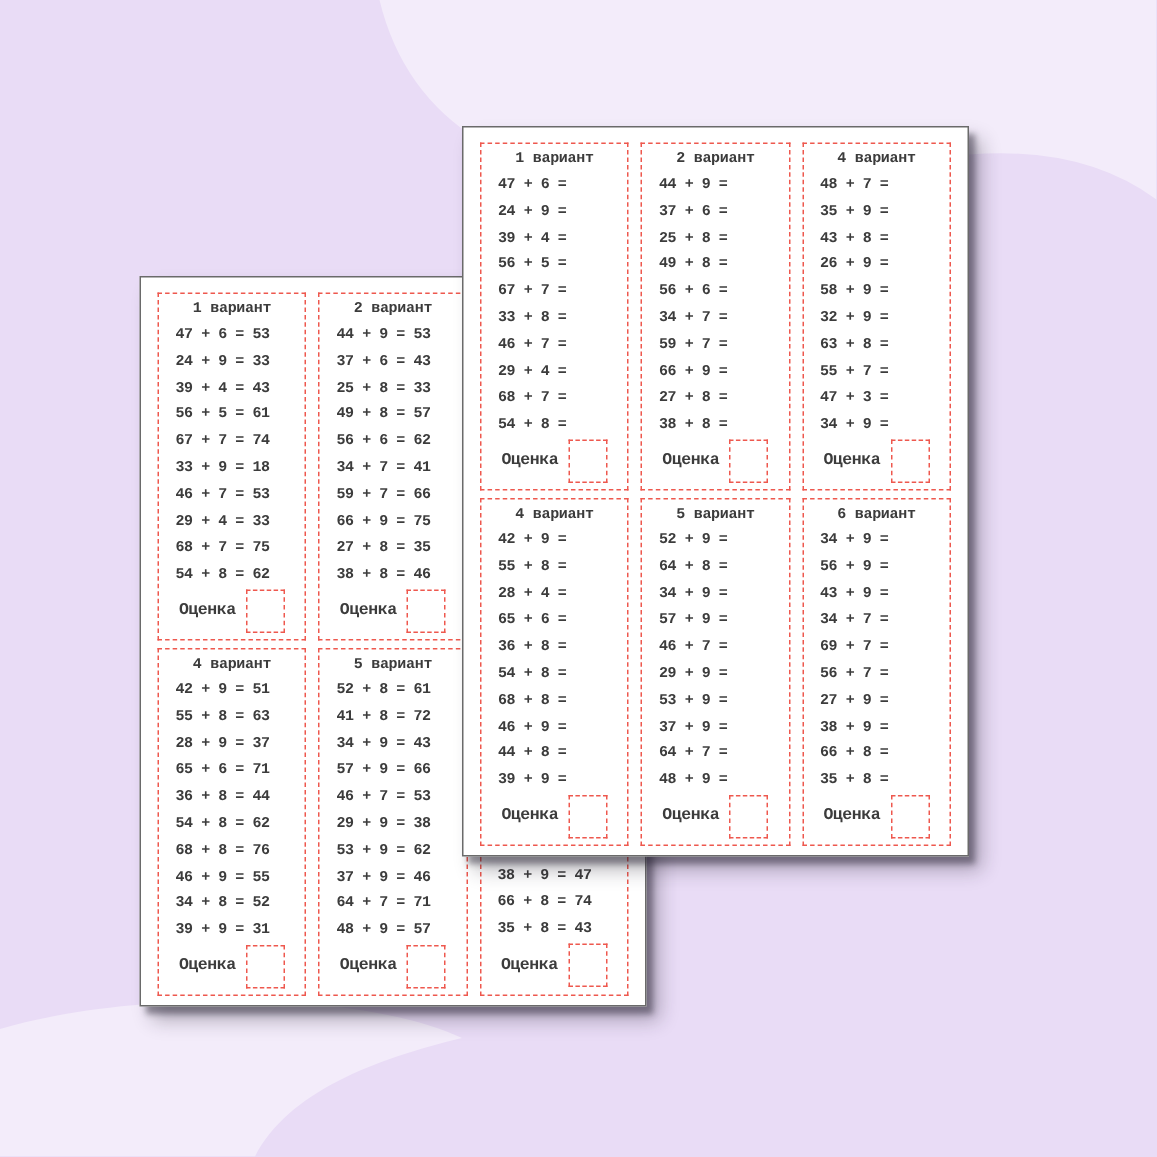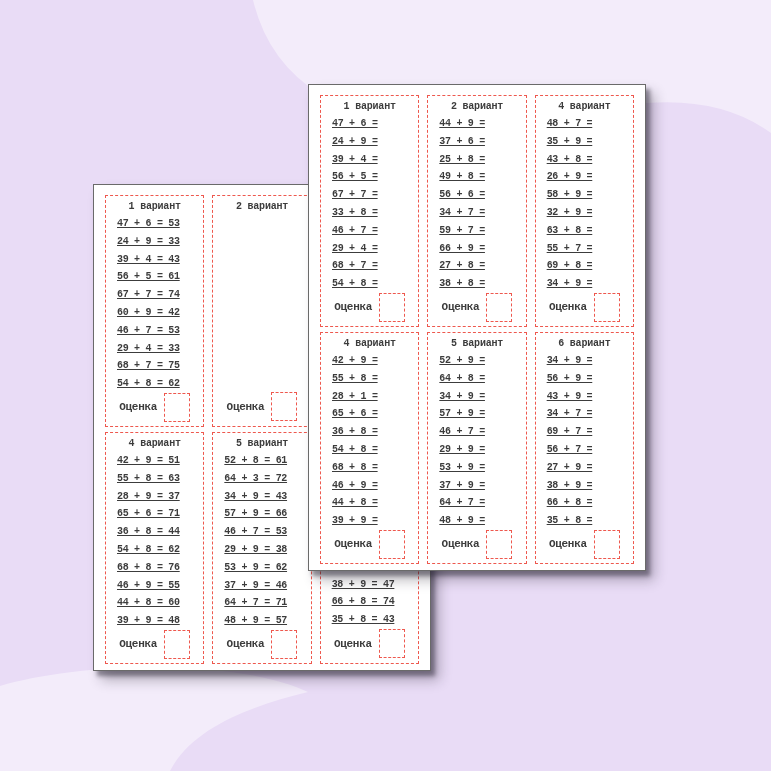--- a/index.html
+++ b/index.html
@@ -42,21 +42,21 @@
   }
   .cell-title{
     margin-top:3px;
     height:15px;
     line-height:15px;
     text-align:center;
     font-size:10px;
     font-weight:700;
     letter-spacing:-0.2px;
   }
-  .problems{margin-top:1px;padding-left:11px;text-decoration:underline;}
+  .problems{margin-top:1px;padding-left:11px;}
   .problem{
     height:17.8px;
     line-height:17.8px;
     font-size:10px;
     font-weight:700;
     letter-spacing:-0.3px;
     white-space:pre;
   }
   .grade-row{
     margin-top:auto;
@@ -89,34 +89,46 @@
 <div class="page" id="back-page">
 
   <div class="cell">
     <div class="cell-title">1 вариант</div>
     <div class="problems">
         <div class="problem">47 + 6 = 53</div>
         <div class="problem">24 + 9 = 33</div>
         <div class="problem">39 + 4 = 43</div>
         <div class="problem">56 + 5 = 61</div>
         <div class="problem">67 + 7 = 74</div>
-        <div class="problem">60 + 9 = 42</div>
+        <div class="problem">33 + 9 = 18</div>
         <div class="problem">46 + 7 = 53</div>
         <div class="problem">29 + 4 = 33</div>
         <div class="problem">68 + 7 = 75</div>
         <div class="problem">54 + 8 = 62</div>
       </div>
     <div class="grade-row">
       <span class="grade-label">Оценка</span>
       <span class="grade-box"></span>
     </div>
   </div>
 
   <div class="cell">
     <div class="cell-title">2 вариант</div>
+    <div class="problems">
+        <div class="problem">44 + 9 = 53</div>
+        <div class="problem">37 + 6 = 43</div>
+        <div class="problem">25 + 8 = 33</div>
+        <div class="problem">49 + 8 = 57</div>
+        <div class="problem">56 + 6 = 62</div>
+        <div class="problem">34 + 7 = 41</div>
+        <div class="problem">59 + 7 = 66</div>
+        <div class="problem">66 + 9 = 75</div>
+        <div class="problem">27 + 8 = 35</div>
+        <div class="problem">38 + 8 = 46</div>
+      </div>
     <div class="grade-row">
       <span class="grade-label">Оценка</span>
       <span class="grade-box"></span>
     </div>
   </div>
 
   <div class="cell">
     <div class="cell-title"></div>
     <div class="problems">
         <div class="problem"></div>
@@ -140,34 +152,34 @@
     <div class="cell-title">4 вариант</div>
     <div class="problems">
         <div class="problem">42 + 9 = 51</div>
         <div class="problem">55 + 8 = 63</div>
         <div class="problem">28 + 9 = 37</div>
         <div class="problem">65 + 6 = 71</div>
         <div class="problem">36 + 8 = 44</div>
         <div class="problem">54 + 8 = 62</div>
         <div class="problem">68 + 8 = 76</div>
         <div class="problem">46 + 9 = 55</div>
-        <div class="problem">44 + 8 = 60</div>
-        <div class="problem">39 + 9 = 48</div>
+        <div class="problem">34 + 8 = 52</div>
+        <div class="problem">39 + 9 = 31</div>
       </div>
     <div class="grade-row">
       <span class="grade-label">Оценка</span>
       <span class="grade-box"></span>
     </div>
   </div>
 
   <div class="cell">
     <div class="cell-title">5 вариант</div>
     <div class="problems">
         <div class="problem">52 + 8 = 61</div>
-        <div class="problem">64 + 3 = 72</div>
+        <div class="problem">41 + 8 = 72</div>
         <div class="problem">34 + 9 = 43</div>
         <div class="problem">57 + 9 = 66</div>
         <div class="problem">46 + 7 = 53</div>
         <div class="problem">29 + 9 = 38</div>
         <div class="problem">53 + 9 = 62</div>
         <div class="problem">37 + 9 = 46</div>
         <div class="problem">64 + 7 = 71</div>
         <div class="problem">48 + 9 = 57</div>
       </div>
     <div class="grade-row">
@@ -244,35 +256,35 @@
     <div class="cell-title">4 вариант</div>
     <div class="problems">
         <div class="problem">48 + 7 =</div>
         <div class="problem">35 + 9 =</div>
         <div class="problem">43 + 8 =</div>
         <div class="problem">26 + 9 =</div>
         <div class="problem">58 + 9 =</div>
         <div class="problem">32 + 9 =</div>
         <div class="problem">63 + 8 =</div>
         <div class="problem">55 + 7 =</div>
-        <div class="problem">69 + 8 =</div>
+        <div class="problem">47 + 3 =</div>
         <div class="problem">34 + 9 =</div>
       </div>
     <div class="grade-row">
       <span class="grade-label">Оценка</span>
       <span class="grade-box"></span>
     </div>
   </div>
 
   <div class="cell">
     <div class="cell-title">4 вариант</div>
     <div class="problems">
         <div class="problem">42 + 9 =</div>
         <div class="problem">55 + 8 =</div>
-        <div class="problem">28 + 1 =</div>
+        <div class="problem">28 + 4 =</div>
         <div class="problem">65 + 6 =</div>
         <div class="problem">36 + 8 =</div>
         <div class="problem">54 + 8 =</div>
         <div class="problem">68 + 8 =</div>
         <div class="problem">46 + 9 =</div>
         <div class="problem">44 + 8 =</div>
         <div class="problem">39 + 9 =</div>
       </div>
     <div class="grade-row">
       <span class="grade-label">Оценка</span>

